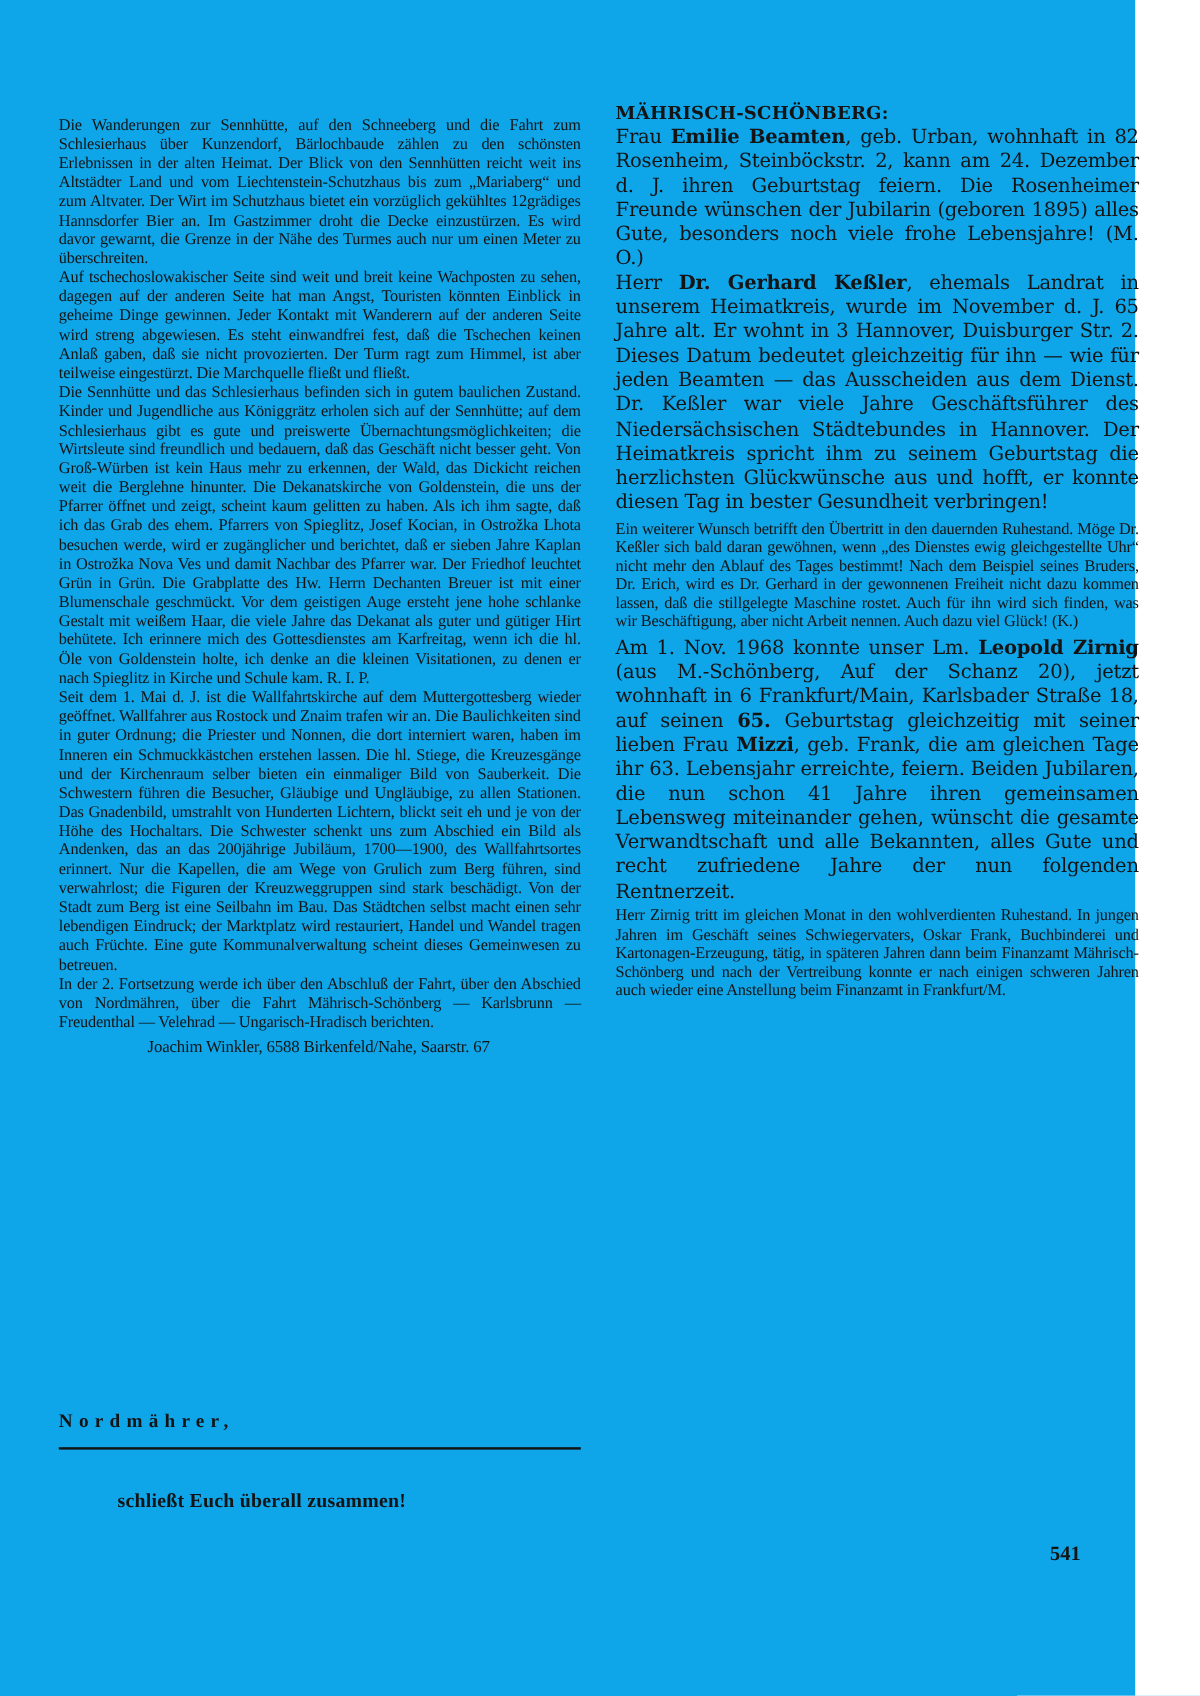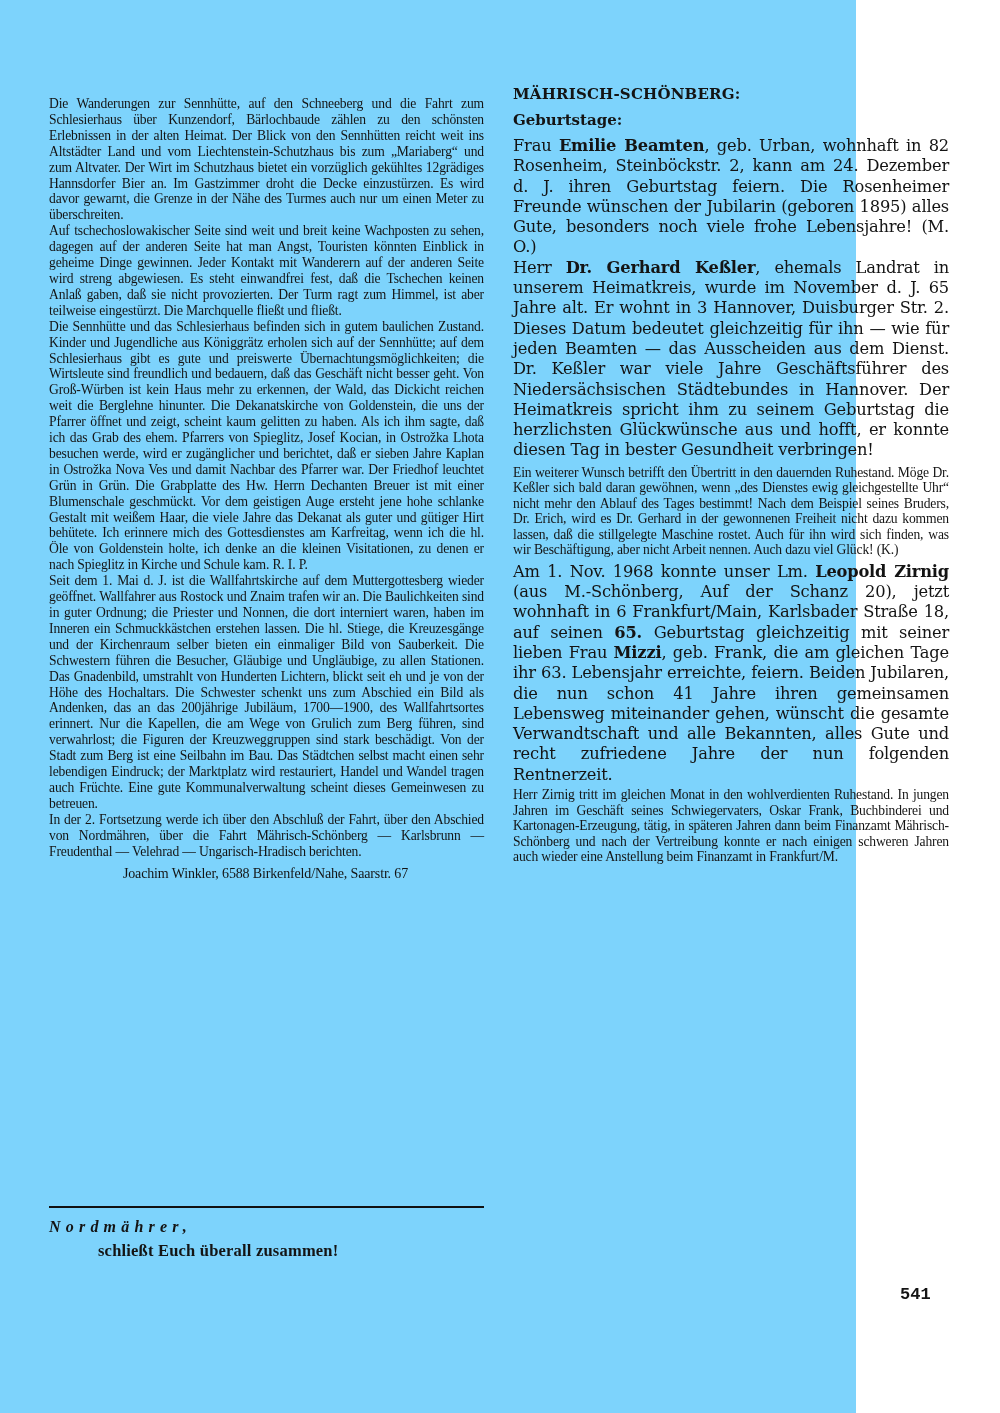--- a/index.html
+++ b/index.html
@@ -1,39 +1,39 @@
 <!DOCTYPE html>
 <html><head>
   <meta charset="utf-8">
   <style>
     html, body { margin: 0; padding: 0; background: #ffffff; }
     body { width: 1000px; height: 1413px; position: relative; overflow: hidden; color: #141414; }
-    .page { position: absolute; left: 0; top: 0; width: 856px; height: 1413px; background: #7dd3fc; }
+    .page { position: absolute; left: 0; top: 0; width: 946px; height: 1413px; background: #0ea5e9; }
 
     .col-left { position: absolute; left: 49px; top: 96px; width: 435px; }
     .col-right { position: absolute; left: 513px; top: 84px; width: 436px; }
 
     
     .small { font-family: "Liberation Serif", serif; font-size: 13.6px; line-height: 15.9px; text-align: justify; letter-spacing: -0.15px; margin: 0; }
     .small p { margin: 0; }
     .signature { font-family: "Liberation Serif", serif; font-size: 14px; line-height: 16px; text-align: center; margin: 6px 0 0 0; padding-right: 2px; }
 
     .rule { position: absolute; left: 49px; top: 1206px; width: 435px; height: 2px; background: #111; }
-    .slogan1 { position: absolute; left: 49px; top: 1218px; font-family: "Liberation Serif", serif; font-weight: bold; font-size: 16px; letter-spacing: 5.2px; font-style: italic; }
+    .slogan1 { position: absolute; left: 49px; top: 1176px; font-family: "Liberation Serif", serif; font-weight: bold; font-size: 16px; letter-spacing: 5.2px; }
     .slogan2 { position: absolute; left: 98px; top: 1241px; font-family: "Liberation Serif", serif; font-weight: bold; font-size: 16.5px; letter-spacing: 0.2px; }
 
     
     .section-head { font-family: "DejaVu Serif", serif; font-weight: bold; font-size: 15px; margin: 0; line-height: 20px; letter-spacing: 0.2px; }
     .sub-head { font-family: "DejaVu Serif", serif; font-weight: bold; font-size: 15px; margin: 6px 0 6px 0; line-height: 20px; }
     .large { font-family: "DejaVu Serif", serif; font-size: 16.3px; line-height: 20.3px; text-align: justify; margin: 0 0 4px 0; letter-spacing: -0.2px; }
     .large b { font-weight: bold; }
     .large.tight { margin-bottom: 0; }
     .small-r { font-family: "Liberation Serif", serif; font-size: 13.6px; line-height: 15.5px; text-align: justify; margin: 2px 0 4px 0; letter-spacing: -0.15px; }
 
-    .page-number { position: absolute; left: 900px; top: 1285px; font-family: Liberation Mono, monospace; font-weight: bold; font-size: 17px; }
+    .page-number { position: absolute; left: 875px; top: 1285px; font-family: Liberation Serif, serif; font-weight: bold; font-size: 17px; }
   </style>
 </head>
 <body>
 
 <div class="page">
 
   <div class="col-left small">
     <p>Die Wanderungen zur Sennhütte, auf den Schneeberg und die Fahrt zum Schlesierhaus über Kunzendorf, Bärlochbaude zählen zu den schönsten Erlebnissen in der alten Heimat. Der Blick von den Sennhütten reicht weit ins Altstädter Land und vom Liechtenstein-Schutzhaus bis zum „Mariaberg“ und zum Altvater. Der Wirt im Schutzhaus bietet ein vorzüglich gekühltes 12grädiges Hannsdorfer Bier an. Im Gastzimmer droht die Decke einzustürzen. Es wird davor gewarnt, die Grenze in der Nähe des Turmes auch nur um einen Meter zu überschreiten.</p>
     <p>Auf tschechoslowakischer Seite sind weit und breit keine Wachposten zu sehen, dagegen auf der anderen Seite hat man Angst, Touristen könnten Einblick in geheime Dinge gewinnen. Jeder Kontakt mit Wanderern auf der anderen Seite wird streng abgewiesen. Es steht einwandfrei fest, daß die Tschechen keinen Anlaß gaben, daß sie nicht provozierten. Der Turm ragt zum Himmel, ist aber teilweise eingestürzt. Die Marchquelle fließt und fließt.</p>
     <p>Die Sennhütte und das Schlesierhaus befinden sich in gutem baulichen Zustand. Kinder und Jugendliche aus Königgrätz erholen sich auf der Sennhütte; auf dem Schlesierhaus gibt es gute und preiswerte Übernachtungsmöglichkeiten; die Wirtsleute sind freundlich und bedauern, daß das Geschäft nicht besser geht. Von Groß-Würben ist kein Haus mehr zu erkennen, der Wald, das Dickicht reichen weit die Berglehne hinunter. Die Dekanatskirche von Goldenstein, die uns der Pfarrer öffnet und zeigt, scheint kaum gelitten zu haben. Als ich ihm sagte, daß ich das Grab des ehem. Pfarrers von Spieglitz, Josef Kocian, in Ostrožka Lhota besuchen werde, wird er zugänglicher und berichtet, daß er sieben Jahre Kaplan in Ostrožka Nova Ves und damit Nachbar des Pfarrer war. Der Friedhof leuchtet Grün in Grün. Die Grabplatte des Hw. Herrn Dechanten Breuer ist mit einer Blumenschale geschmückt. Vor dem geistigen Auge ersteht jene hohe schlanke Gestalt mit weißem Haar, die viele Jahre das Dekanat als guter und gütiger Hirt behütete. Ich erinnere mich des Gottesdienstes am Karfreitag, wenn ich die hl. Öle von Goldenstein holte, ich denke an die kleinen Visitationen, zu denen er nach Spieglitz in Kirche und Schule kam. R. I. P.</p>
@@ -41,21 +41,20 @@
     <p>In der 2. Fortsetzung werde ich über den Abschluß der Fahrt, über den Abschied von Nordmähren, über die Fahrt Mährisch-Schönberg — Karlsbrunn — Freudenthal — Velehrad — Ungarisch-Hradisch berichten.</p>
     <div class="signature">Joachim Winkler, 6588 Birkenfeld/Nahe, Saarstr. 67</div>
   </div>
 
   <div class="rule"></div>
   <div class="slogan1">Nordmährer,</div>
   <div class="slogan2">schließt Euch überall zusammen!</div>
 
   <div class="col-right">
     <div class="section-head">MÄHRISCH-SCHÖNBERG:</div>
-    <div class="sub-head">Geburtstage:</div>
 
 
 
     <p class="large tight"><span>Frau </span><b>Emilie Beamten</b><span>, geb. Urban, wohnhaft in 82 Rosenheim, Steinböckstr. 2, kann am 24. Dezember d. J. ihren Geburtstag feiern. Die Rosenheimer Freunde wünschen der Jubilarin (geboren 1895) alles Gute, besonders noch viele frohe Lebensjahre! (M. O.)</span></p>
 
     <p class="large"><span>Herr </span><b>Dr. Gerhard Keßler</b><span>, ehemals Landrat in unserem Heimatkreis, wurde im November d. J. 65 Jahre alt. Er wohnt in 3 Hannover, Duisburger Str. 2. Dieses Datum bedeutet gleichzeitig für ihn — wie für jeden Beamten — das Ausscheiden aus dem Dienst. Dr. Keßler war viele Jahre Geschäftsführer des Niedersächsischen Städtebundes in Hannover. Der Heimatkreis spricht ihm zu seinem Geburtstag die herzlichsten Glückwünsche aus und hofft, er konnte diesen Tag in bester Gesundheit verbringen!</span></p>
 
     <p class="small-r">Ein weiterer Wunsch betrifft den Übertritt in den dauernden Ruhestand. Möge Dr. Keßler sich bald daran gewöhnen, wenn „des Dienstes ewig gleichgestellte Uhr“ nicht mehr den Ablauf des Tages bestimmt! Nach dem Beispiel seines Bruders, Dr. Erich, wird es Dr. Gerhard in der gewonnenen Freiheit nicht dazu kommen lassen, daß die stillgelegte Maschine rostet. Auch für ihn wird sich finden, was wir Beschäftigung, aber nicht Arbeit nennen. Auch dazu viel Glück! (K.)</p>
 
     <p class="large tight"><span>Am 1. Nov. 1968 konnte unser Lm. </span><b>Leopold Zirnig</b><span> (aus M.-Schönberg, Auf der Schanz 20), jetzt wohnhaft in 6 Frankfurt/Main, Karlsbader Straße 18, auf seinen </span><b>65.</b><span> Geburtstag gleichzeitig mit seiner lieben Frau </span><b>Mizzi</b><span>, geb. Frank, die am gleichen Tage ihr 63. Lebensjahr erreichte, feiern. Beiden Jubilaren, die nun schon 41 Jahre ihren gemeinsamen Lebensweg miteinander gehen, wünscht die gesamte Verwandtschaft und alle Bekannten, alles Gute und recht zufriedene Jahre der nun folgenden Rentnerzeit.</span></p>

